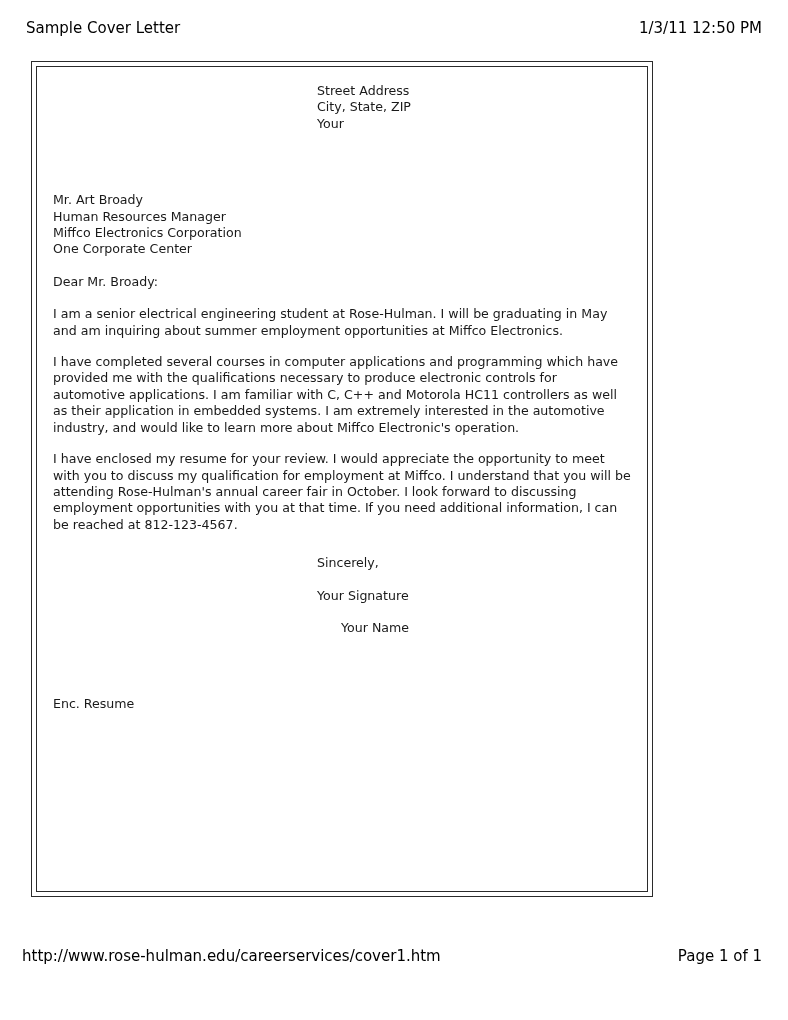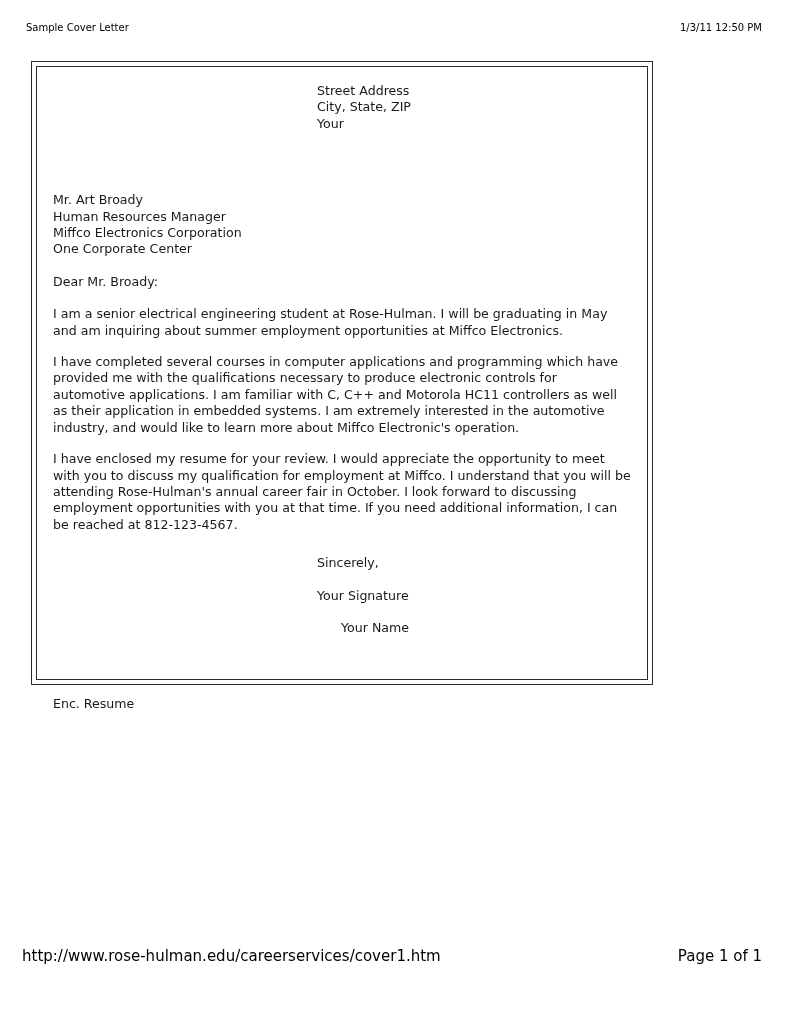--- a/index.html
+++ b/index.html
@@ -16,21 +16,21 @@
     overflow: hidden;
   }
 
   
   .print-header {
     position: absolute;
     top: 22px;
     left: 26px;
     right: 26px;
     height: 12px;
-    font-size: 10px;
+    font-size: 15px;
     line-height: 12px;
     color: #000;
     display: flex;
     justify-content: space-between;
     align-items: flex-start;
   }
   .print-header .right { text-align: center; }
 
   
   .print-footer {
@@ -46,21 +46,21 @@
     align-items: flex-start;
   }
   .print-footer .right { text-align: right; }
 
   
   .letter-frame {
     position: absolute;
     left: 31px;
     top: 61px;
     width: 622px;
-    height: 624px;
+    height: 836px;
     border: 1px solid #2b2b2b;
     background: #ffffff;
     box-sizing: border-box;
   }
   .letter-frame-inner {
     position: absolute;
     left: 4px;
     top: 4px;
     right: 4px;
     bottom: 4px;

